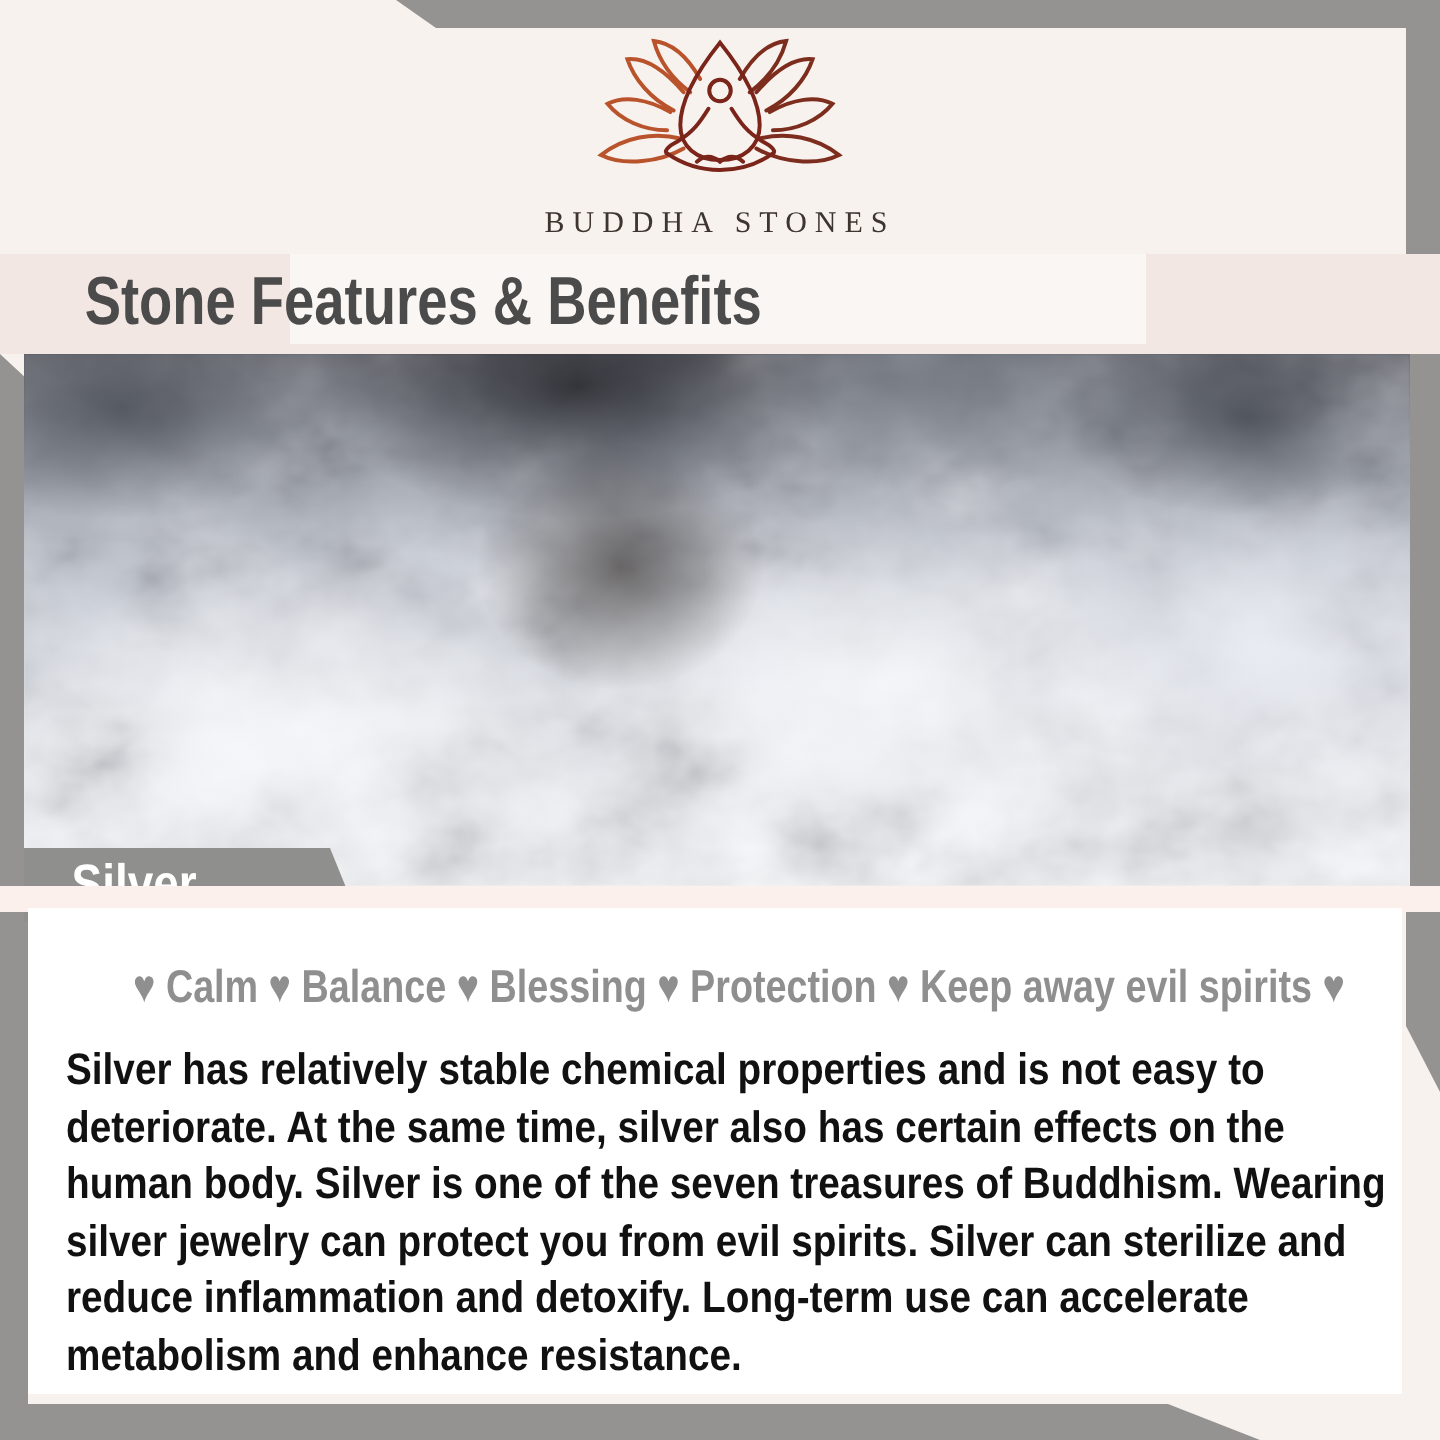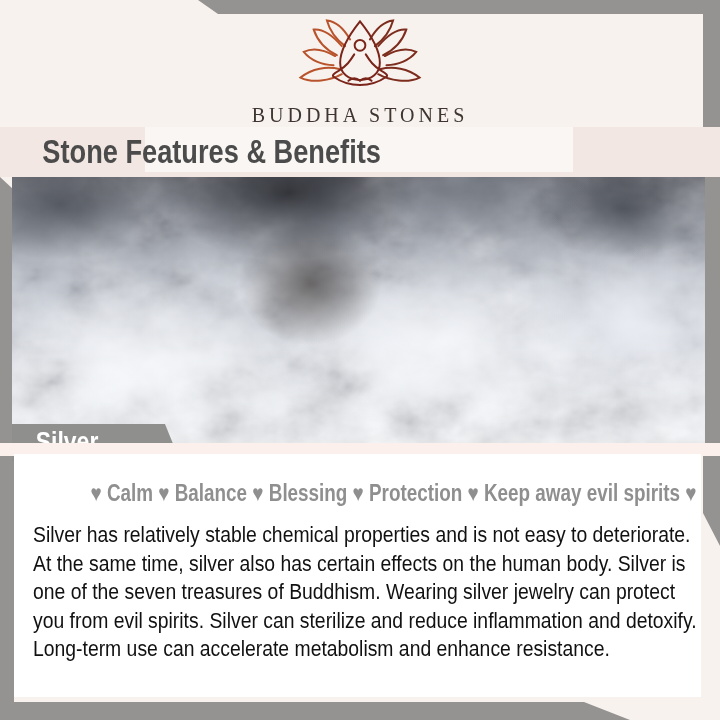--- a/index.html
+++ b/index.html
@@ -18,21 +18,21 @@
   .left-ribbon{left:0;top:177px;width:14px;height:543px;background:var(--frame_gray,#949392);
     clip-path:polygon(0 0,14px 13px,14px 543px,0 543px);}
   .bottom-bar{left:0;top:702px;width:630px;height:18px;background:var(--frame_gray,#949392);
     clip-path:polygon(0 0,584px 0,630px 18px,0 18px);}
 
   
   .logo{left:285px;top:18px;width:150px;height:86px;}
   .logo svg{width:100%;height:100%;}
   .brand{left:0;top:104px;width:720px;text-align:center;
     font-family:"Liberation Serif","DejaVu Serif",serif;
-    font-size:20px;letter-spacing:4px;color:var(--brand_text,#3e3530);}
+    font-size:15px;letter-spacing:4px;color:var(--brand_text,#3e3530);}
 
   
   .banner-row{left:0;top:127px;width:720px;height:50px;background:var(--banner_row_bg,#f2e7e3);}
   .banner-box{left:145px;top:127px;width:428px;height:45px;background:var(--banner_box_bg,#faf6f3);}
   .banner-title-wrap{left:0;top:130px;width:720px;text-align:left;}
   .banner-title{display:inline-block;font-weight:700;font-size:34px;line-height:42px;
     color:var(--title_text,#4b4b4b);transform:scaleX(.8);transform-origin:50% 50%;white-space:nowrap;}
 
   
   .photo{left:12px;top:177px;width:693px;height:266px;overflow:hidden;
@@ -52,25 +52,25 @@
   
   .silver-label{left:12px;top:404px;width:168px;height:37px;background:var(--label_gray,#8f8f8e);
     clip-path:polygon(0 0,153px 0,168px 37px,0 37px);margin-top:20px;}
   .silver-label span{display:inline-block;color:#fff;font-weight:700;font-size:27px;line-height:37px;
     padding-left:28px;transform:scaleX(.85);transform-origin:0 50%;white-space:nowrap;}
 
   
   .gap-band{left:0;top:443px;width:720px;height:13px;background:var(--gap_band_bg,#fbf0eb);}
   .content-card{left:14px;top:454px;width:687px;height:243px;background:var(--card_bg,#ffffff);}
 
-  .benefits-wrap{left:0;top:478px;width:611px;text-align:center;padding-left:24px;}
+  .benefits-wrap{left:0;top:478px;width:611px;text-align:center;}
   .benefits{display:inline-block;font-weight:700;font-size:23px;line-height:30px;
     color:var(--hearts_gray,#8f8f8f);transform:scaleX(.82);transform-origin:50% 50%;white-space:nowrap;}
 
-  .desc{left:33px;top:521px;width:670px;}
+  .desc{left:33px;top:521px;width:670px;font-weight:bold;}
   .desc .inner{width:762px;transform:scaleX(.88);transform-origin:0 0;
     font-size:22px;line-height:28.5px;color:var(--body_text,#111111);letter-spacing:0;}
 </style>
 </head>
 <body>
 
 <div class="abs top-bar"></div>
 <div class="abs right-ribbon"></div>
 <div class="abs left-ribbon"></div>
 <div class="abs bottom-bar"></div>

